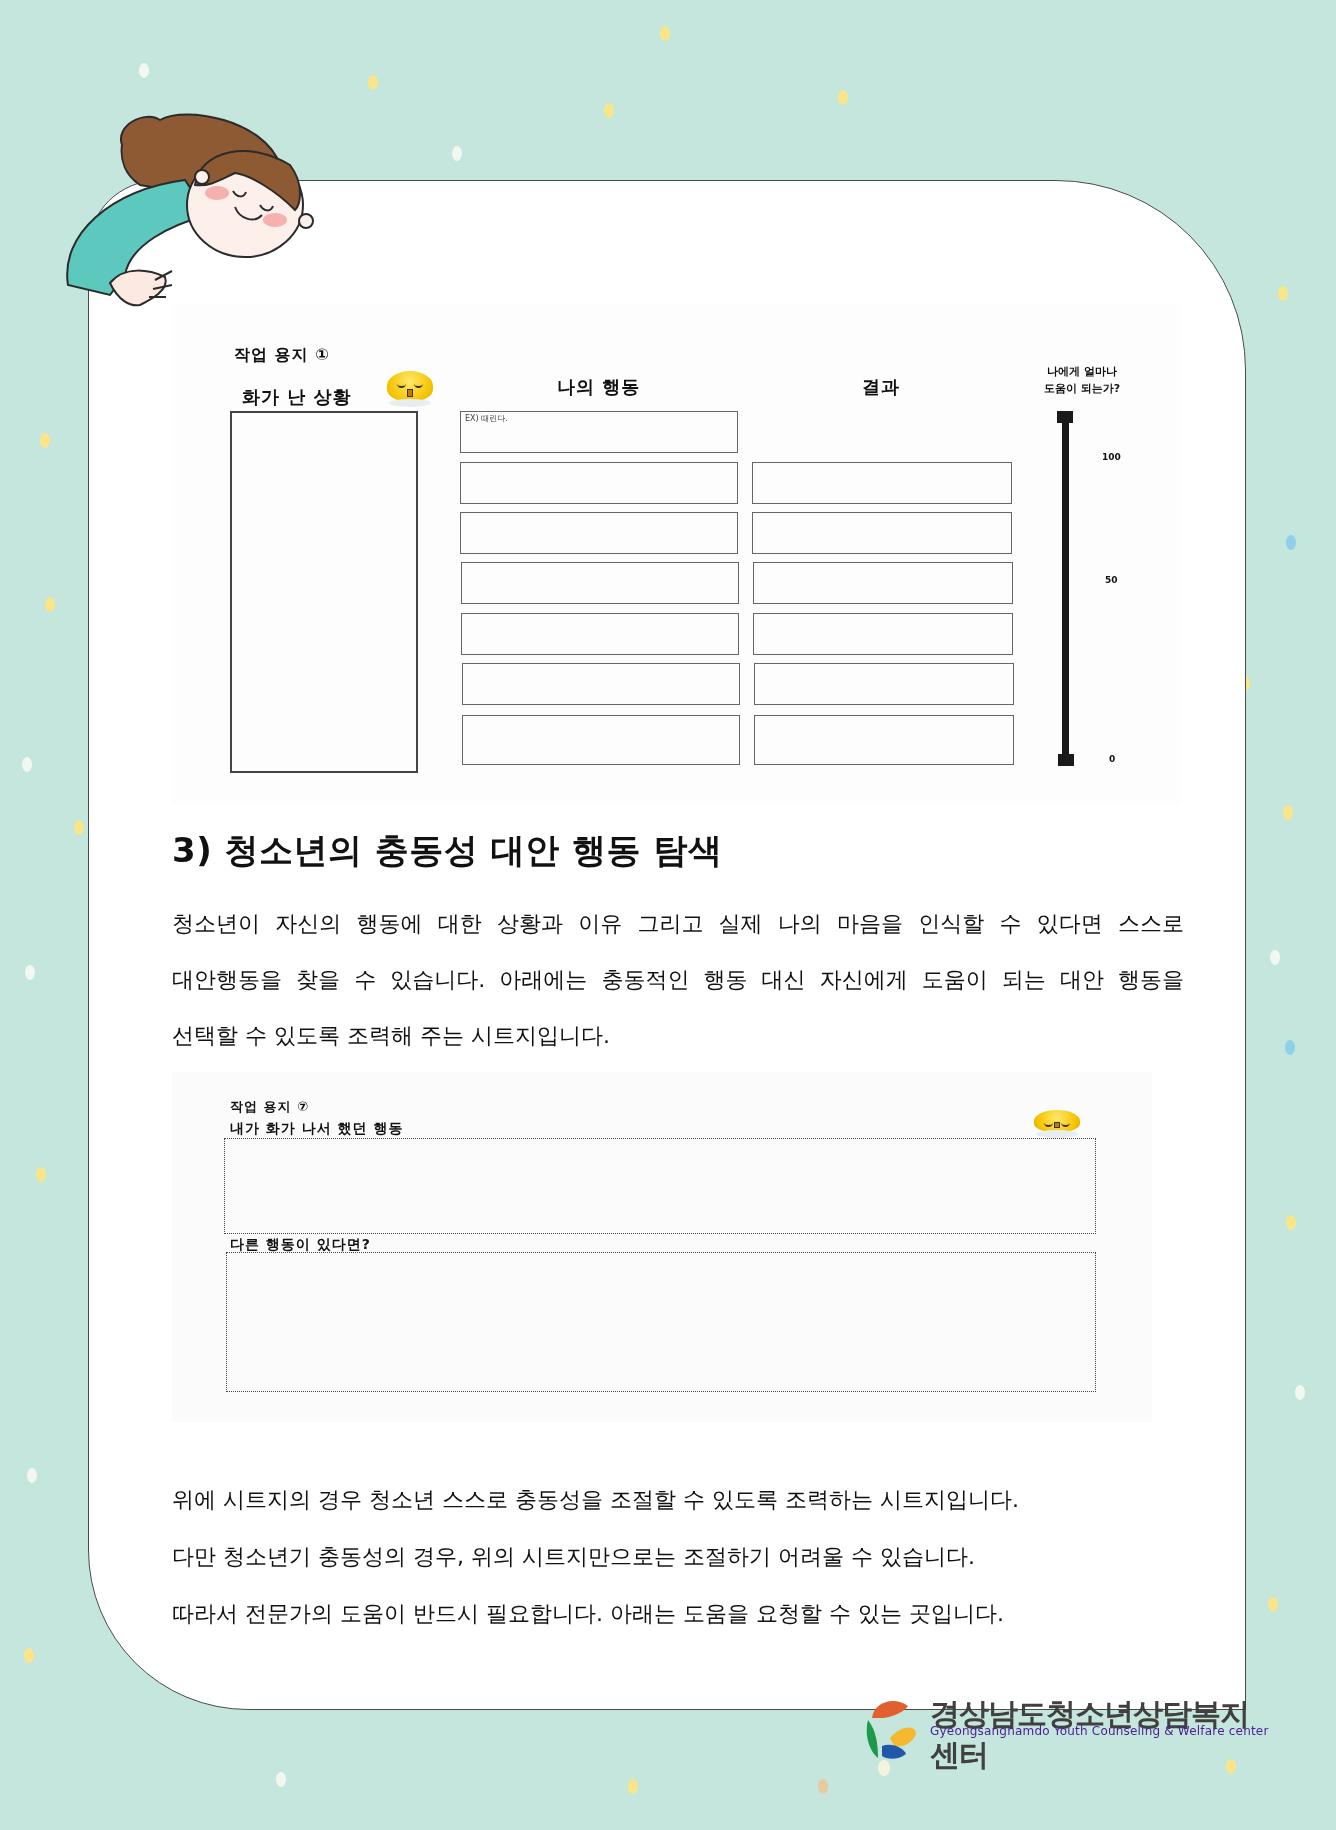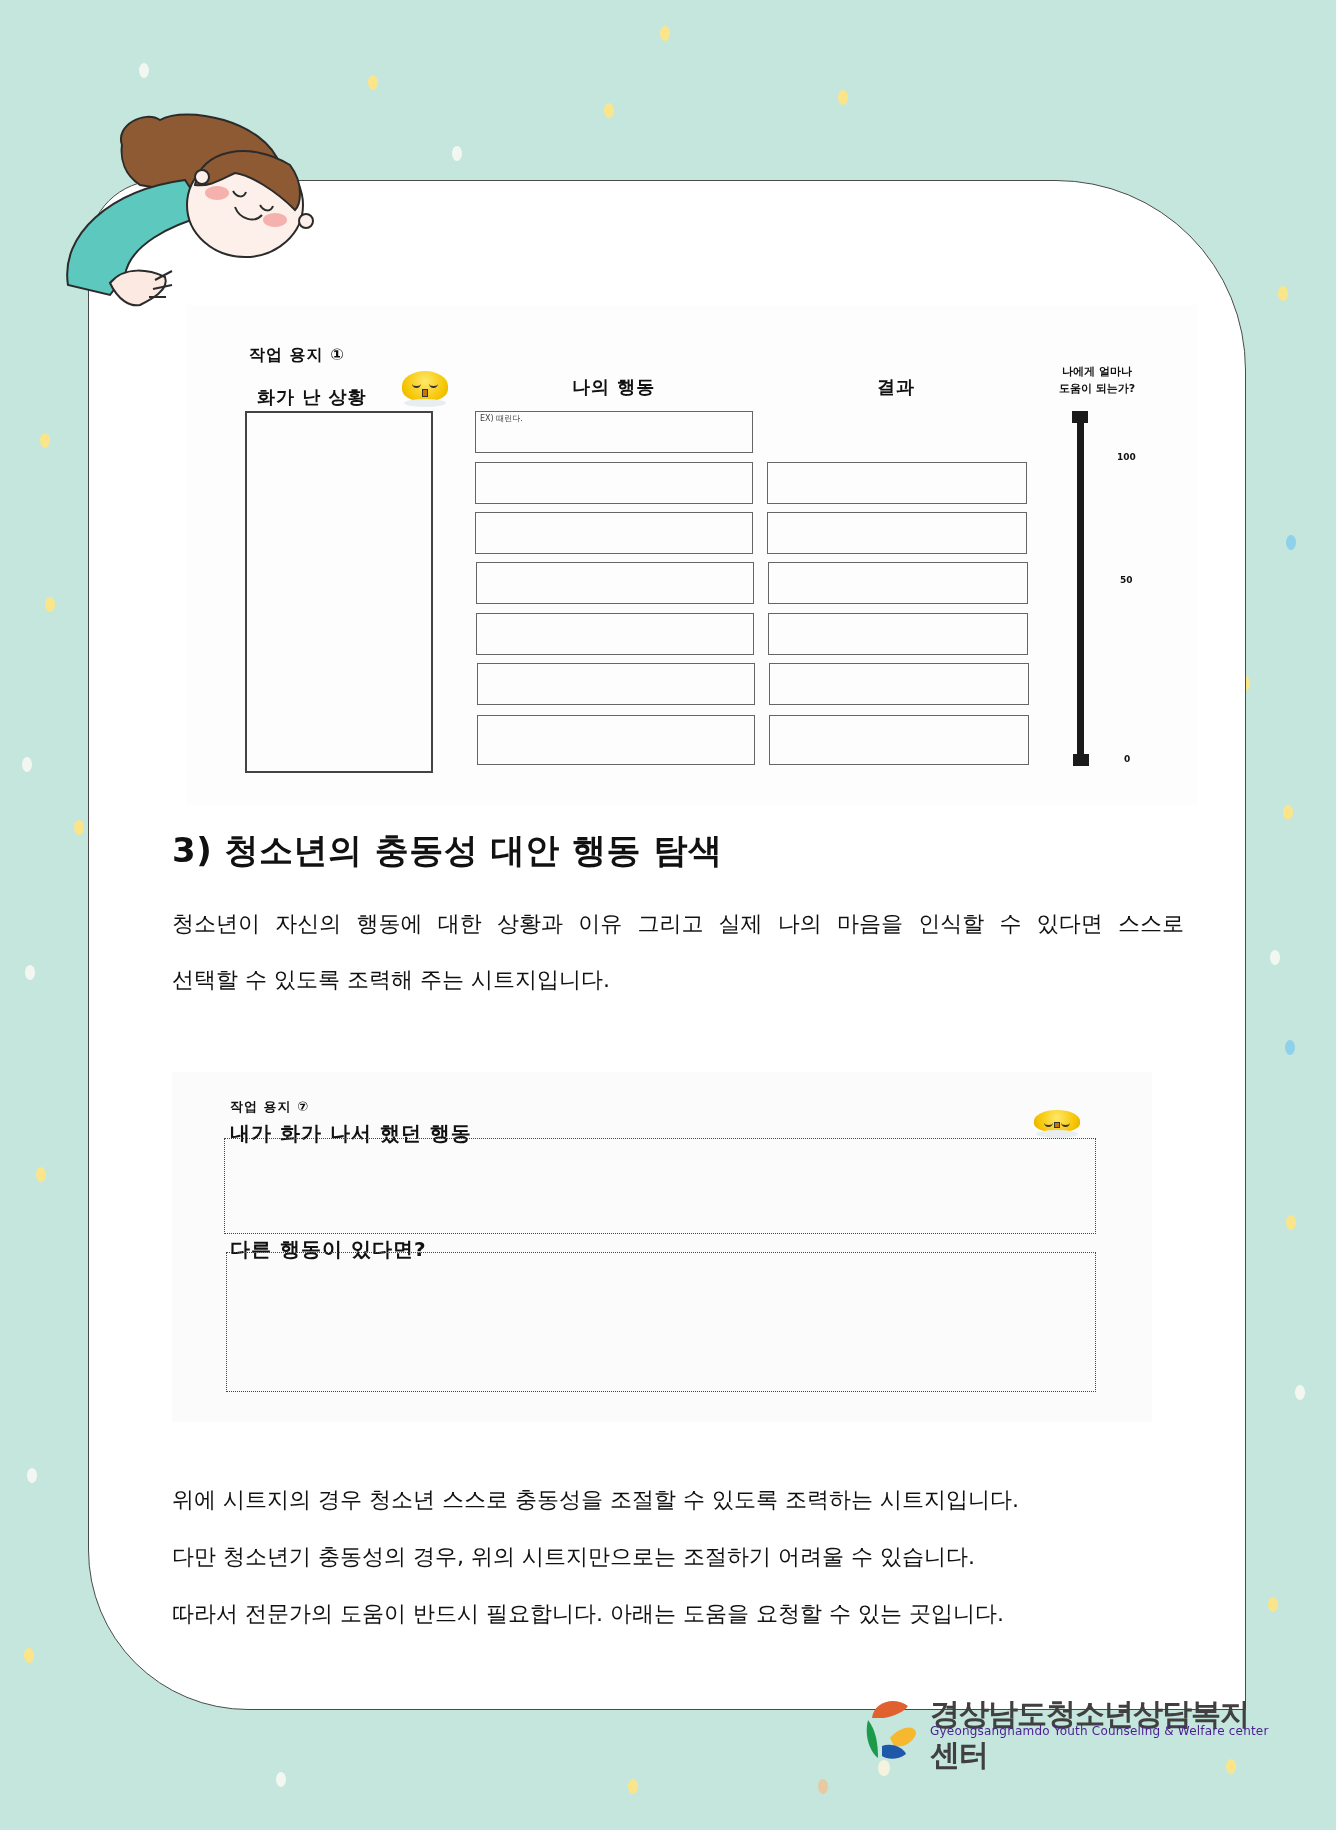--- a/index.html
+++ b/index.html
@@ -22,21 +22,21 @@
     background: #ffffff;
     border: 1px solid #4a4a4a;
     border-radius: 190px 190px 160px 160px;
     border-top-left-radius: 70px;
     border-bottom-right-radius: 0;
     border-right: 1px solid #4a4a4a;
   }
   
   .ws1 {
     position: absolute;
-    left: 187px; top: 305px;
+    left: 172px; top: 305px;
     width: 1010px; height: 500px;
     background: #fdfdfd;
   }
   .ws1 .title { position: absolute; left: 62px; top: 40px; font-size: 16px; font-weight: bold; letter-spacing: 1px; }
   .ws1 .col-h { position: absolute; font-size: 18px; font-weight: bold; letter-spacing: 1px; }
   .ws1 .situation-box {
     position: absolute; left: 58px; top: 106px; width: 188px; height: 362px;
     border: 2px solid #444;
   }
   .ws1 .row-box {
@@ -75,21 +75,21 @@
   .para-line { display: block; }
   .para-line.justify { text-align-last: justify; }
 
   
   .ws7 {
     position: absolute; left: 172px; top: 1072px;
     width: 980px; height: 350px;
     background: #fbfbfb;
   }
   .ws7 .title { position: absolute; left: 58px; top: 26px; font-size: 13px; font-weight: bold; letter-spacing: 1px; }
-  .ws7 .label { position: absolute; left: 58px; font-size: 20px; font-weight: bold; letter-spacing: 1px; }
+  .ws7 .label { position: absolute; left: 58px; font-size: 14px; font-weight: bold; letter-spacing: 1px; }
   .ws7 .dash-box { position: absolute; left: 52px; width: 872px; border: 1.5px dotted #444; }
 
   .footer-text {
     position: absolute; left: 172px;
     font-size: 22px; line-height: 28px;
   }
 
   
   .logo { position: absolute; left: 864px; top: 1690px; width: 400px; height: 100px; }
   .logo-mark { position: absolute; left: 0; top: 6px; width: 54px; height: 80px; }
@@ -184,20 +184,21 @@
   <div class="bar-cap" style="left:885px;top:106px;"></div>
   <div class="bar-cap" style="left:886px;top:449px;"></div>
   <div class="tick" style="left:930px;top:107px;margin-top:40px;">100</div>
   <div class="tick" style="left:933px;top:270px;">50</div>
   <div class="tick" style="left:937px;top:449px;">0</div>
 </div>
 
 <div class="section-title">3) 청소년의 충동성 대안 행동 탐색</div>
 <div class="para" style="top:896px;">
   <span class="para-line justify">청소년이 자신의 행동에 대한 상황과 이유 그리고 실제 나의 마음을 인식할 수 있다면 스스로</span>
+  <span class="para-line justify">대안행동을 찾을 수 있습니다. 아래에는 충동적인 행동 대신 자신에게 도움이 되는 대안 행동을</span>
   <span class="para-line">선택할 수 있도록 조력해 주는 시트지입니다.</span>
 </div>
 
 <div class="ws7">
   <div class="title">작업 용지 ⑦</div>
   <div class="emoji" style="left:862px;top:38px;width:46px;height:22px;">
       <div class="mouth" style="top:12px;height:6px;"></div>
       <div class="steam"></div>
     </div>
   <div class="label" style="top:48px;">내가 화가 나서 했던 행동</div>

